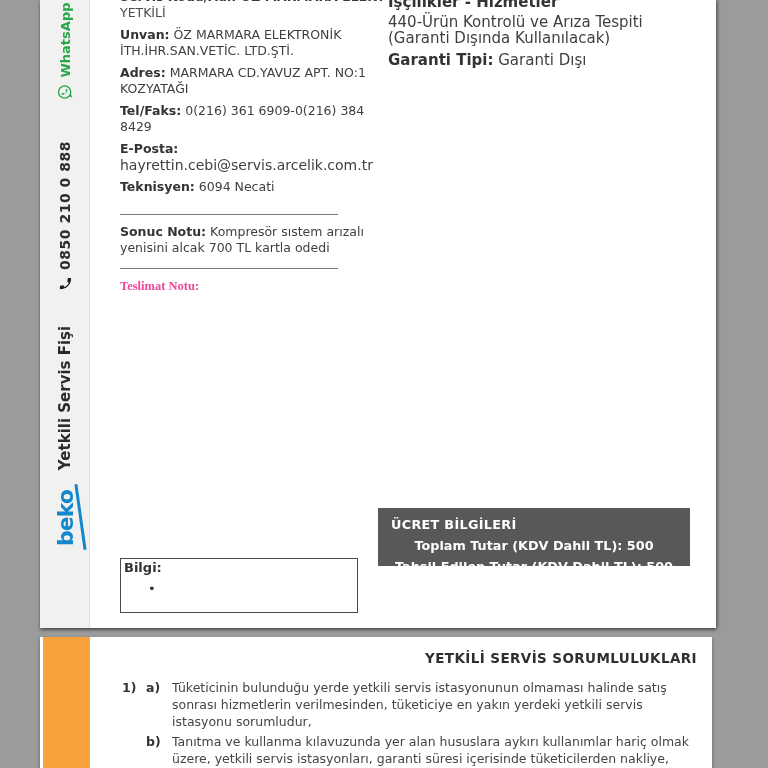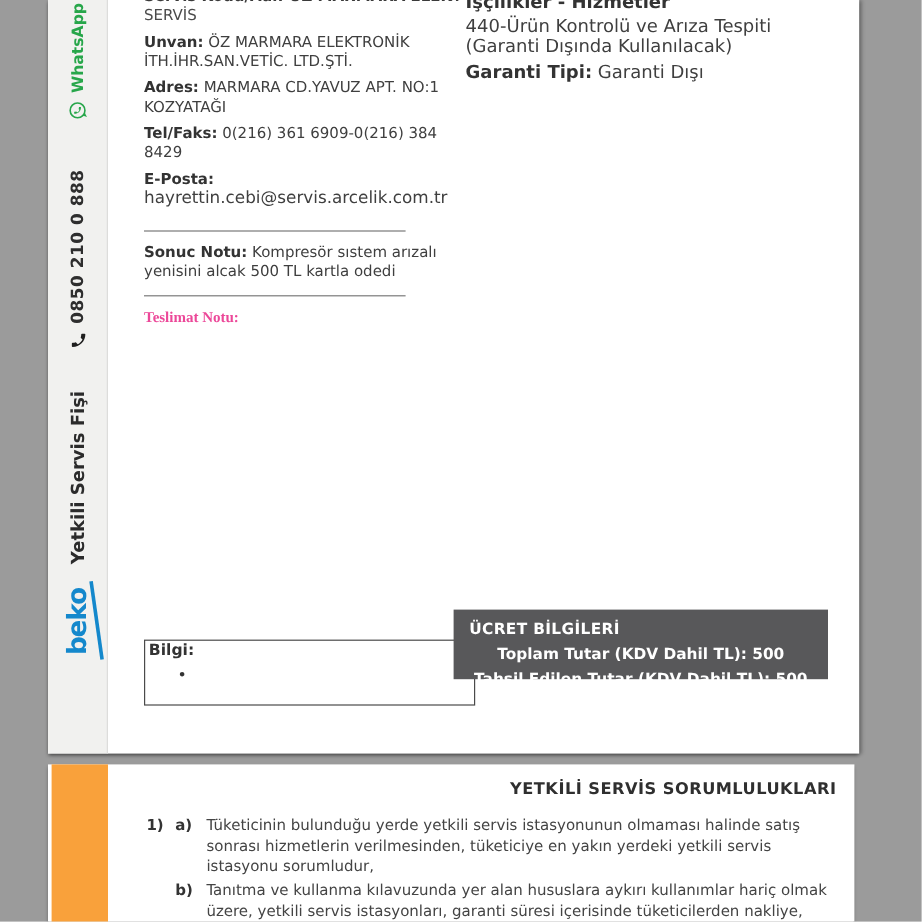--- a/index.html
+++ b/index.html
@@ -38,21 +38,21 @@
   .teslimat { margin-top:9px; font-weight:bold; color:#ec4899;font-family:Liberation Serif, serif; }
 
   .right-col { position:absolute; left:348px; top:0; width:310px; font-size:15px; line-height:16px; }
   .svc-header { margin-top:-6px; font-weight:bold; color:#333; }
   .svc-item { margin-top:4px; }
   .svc-garanti { margin-top:6px; }
   .svc-garanti b { color:#333; }
 
   
   .bilgi-box {
-    position:absolute; left:80px; top:533px; width:276px; height:55px;
+    position:absolute; left:80px; top:558px; width:238px; height:55px;
     border:1px solid #4a4a4a; background:#fff; font-size:13px;
   }
   .bilgi-label { position:absolute; left:3px; top:1px; font-weight:bold; color:#333; }
   .bilgi-bullet { position:absolute; left:27px; top:22px; color:#333; font-size:13px; }
 
   .ucret-box {
     position:absolute; left:338px; top:508px; width:312px; height:58px;
     background:#58585A; color:#ffffff; padding:9px 13px; font-size:12.8px; font-weight:bold;
   }
   .ucret-title { letter-spacing:0.3px; }
@@ -105,44 +105,48 @@
       <span>Yetkili Servis Fişi</span>
     </div>
 
     <div class="rot beko-block">
       <span class="beko-word">beko</span>
     </div>
   </div>
 
   <div class="left-col">
     <div class="clip-line">Servis Kodu/Adı: ÖZ MARMARA ELEKTRONİK</div>
-    <div class="clip-wrap">SERVİS</div>
+    <div class="clip-wrap">YETKİLİ</div>
 
     <div class="para">
       <b>Unvan:</b>
       <span>ÖZ MARMARA ELEKTRONİK İTH.İHR.SAN.VETİC. LTD.ŞTİ.</span>
     </div>
     <div class="para">
       <b>Adres:</b>
       <span>MARMARA CD.YAVUZ APT. NO:1 KOZYATAĞI</span>
     </div>
     <div class="para">
       <b>Tel/Faks:</b>
       <span>0(216) 361 6909-0(216) 384 8429</span>
     </div>
     <div class="para">
       <b>E-Posta:</b>
       <div class="email-val">hayrettin.cebi@servis.arcelik.com.tr</div>
     </div>
+    <div class="para">
+      <b>Teknisyen:</b>
+      <span>6094 Necati</span>
+    </div>
 
     <hr class="rule">
 
     <div class="para sonuc">
       <b>Sonuc Notu:</b>
-      <span>Kompresör sıstem arızalı yenisini alcak 500 TL kartla odedi</span>
+      <span>Kompresör sıstem arızalı yenisini alcak 700 TL kartla odedi</span>
     </div>
 
     <hr class="rule rule2">
 
     <div class="teslimat">
       <span>Teslimat Notu:</span>
       <span></span>
     </div>
   </div>
 

